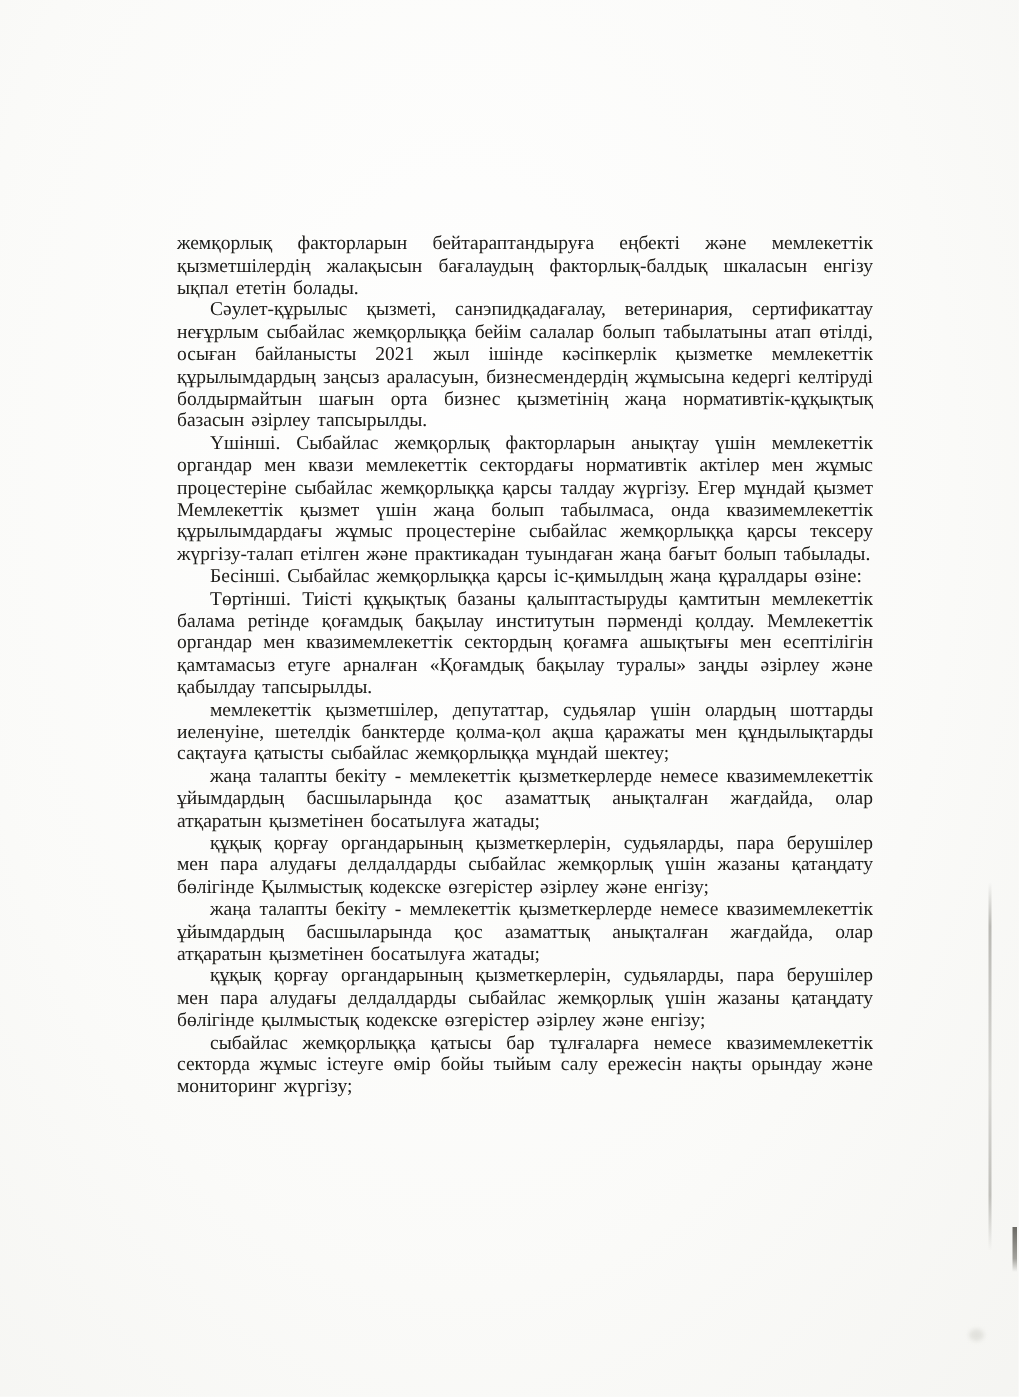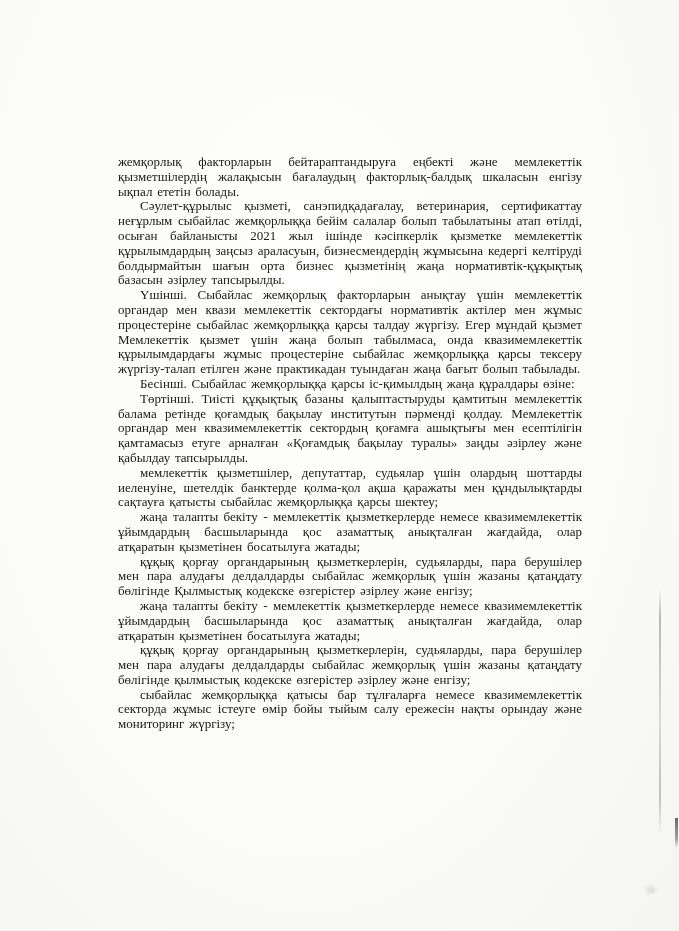--- a/index.html
+++ b/index.html
@@ -84,21 +84,21 @@
 </head>
 <body>
 
 <div class="scan-page">
   <div class="text-block" id="text-block">
       <p class="no-indent">жемқорлық факторларын бейтараптандыруға еңбекті және мемлекеттік қызметшілердің жалақысын бағалаудың факторлық-балдық шкаласын енгізу ықпал ететін болады.</p>
       <p>Сәулет-құрылыс қызметі, санэпидқадағалау, ветеринария, сертификаттау неғұрлым сыбайлас жемқорлыққа бейім салалар болып табылатыны атап өтілді, осыған байланысты 2021 жыл ішінде кәсіпкерлік қызметке мемлекеттік құрылымдардың заңсыз араласуын, бизнесмендердің жұмысына кедергі келтіруді болдырмайтын шағын орта бизнес қызметінің жаңа нормативтік-құқықтық базасын әзірлеу тапсырылды.</p>
       <p>Үшінші. Сыбайлас жемқорлық факторларын анықтау үшін мемлекеттік органдар мен квази мемлекеттік сектордағы нормативтік актілер мен жұмыс процестеріне сыбайлас жемқорлыққа қарсы талдау жүргізу. Егер мұндай қызмет Мемлекеттік қызмет үшін жаңа болып табылмаса, онда квазимемлекеттік құрылымдардағы жұмыс процестеріне сыбайлас жемқорлыққа қарсы тексеру жүргізу-талап етілген және практикадан туындаған жаңа бағыт болып табылады.</p>
       <p>Бесінші. Сыбайлас жемқорлыққа қарсы іс-қимылдың жаңа құралдары өзіне:</p>
       <p>Төртінші. Тиісті құқықтық базаны қалыптастыруды қамтитын мемлекеттік балама ретінде қоғамдық бақылау институтын пәрменді қолдау. Мемлекеттік органдар мен квазимемлекеттік сектордың қоғамға ашықтығы мен есептілігін қамтамасыз етуге арналған «Қоғамдық бақылау туралы» заңды әзірлеу және қабылдау тапсырылды.</p>
-      <p>мемлекеттік қызметшілер, депутаттар, судьялар үшін олардың шоттарды иеленуіне, шетелдік банктерде қолма-қол ақша қаражаты мен құндылықтарды сақтауға қатысты сыбайлас жемқорлыққа қарсы шектеу;</p>
+      <p>мемлекеттік қызметшілер, депутаттар, судьялар үшін олардың шоттарды иеленуіне, шетелдік банктерде қолма-қол ақша қаражаты мен құндылықтарды сақтауға қатысты сыбайлас жемқорлыққа мұндай шектеу;</p>
       <p>жаңа талапты бекіту - мемлекеттік қызметкерлерде немесе квазимемлекеттік ұйымдардың басшыларында қос азаматтық анықталған жағдайда, олар атқаратын қызметінен босатылуға жатады;</p>
       <p>құқық қорғау органдарының қызметкерлерін, судьяларды, пара берушілер мен пара алудағы делдалдарды сыбайлас жемқорлық үшін жазаны қатаңдату бөлігінде Қылмыстық кодекске өзгерістер әзірлеу және енгізу;</p>
       <p>жаңа талапты бекіту - мемлекеттік қызметкерлерде немесе квазимемлекеттік ұйымдардың басшыларында қос азаматтық анықталған жағдайда, олар атқаратын қызметінен босатылуға жатады;</p>
       <p>құқық қорғау органдарының қызметкерлерін, судьяларды, пара берушілер мен пара алудағы делдалдарды сыбайлас жемқорлық үшін жазаны қатаңдату бөлігінде қылмыстық кодекске өзгерістер әзірлеу және енгізу;</p>
       <p>сыбайлас жемқорлыққа қатысы бар тұлғаларға немесе квазимемлекеттік секторда жұмыс істеуге өмір бойы тыйым салу ережесін нақты орындау және мониторинг жүргізу;</p>
     </div>
   <div class="edge-line"></div>
   <div class="corner-mark"></div>
   <div class="smudge"></div>
 </div>

